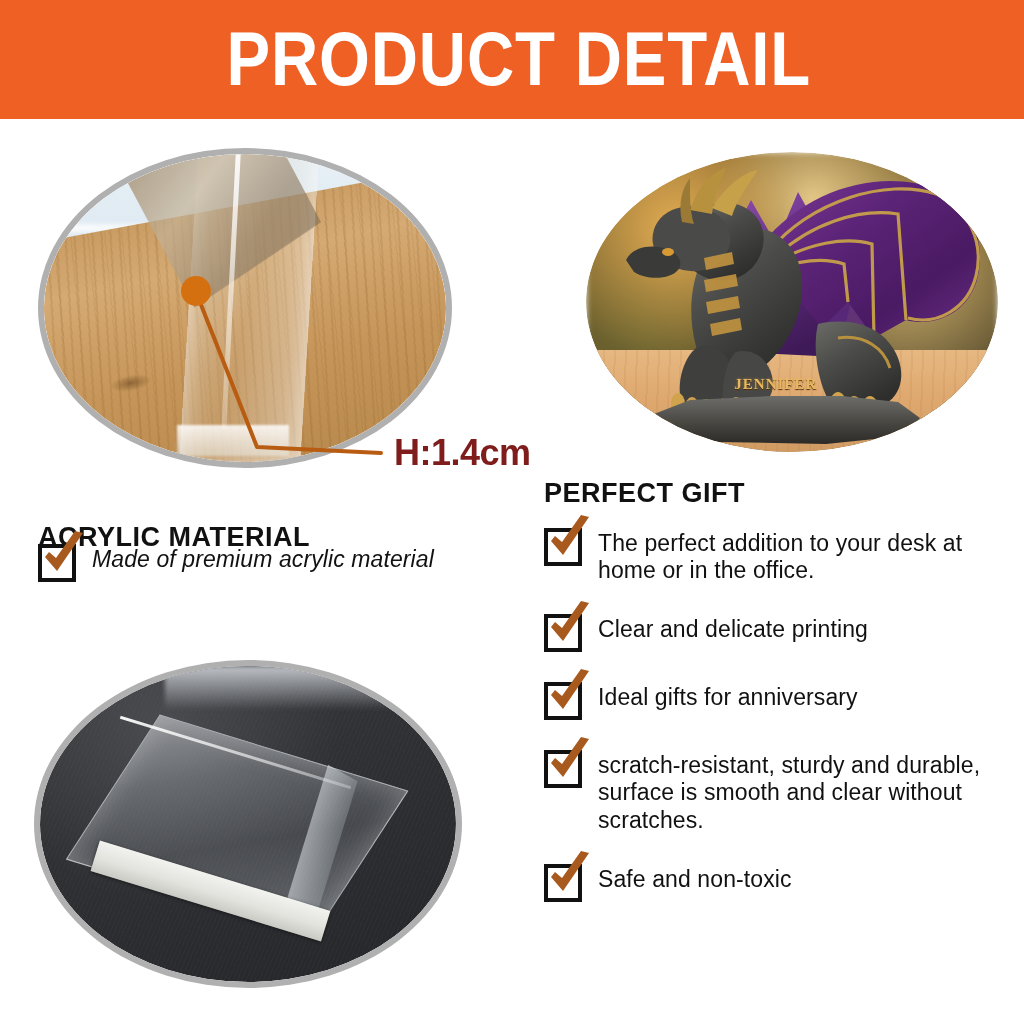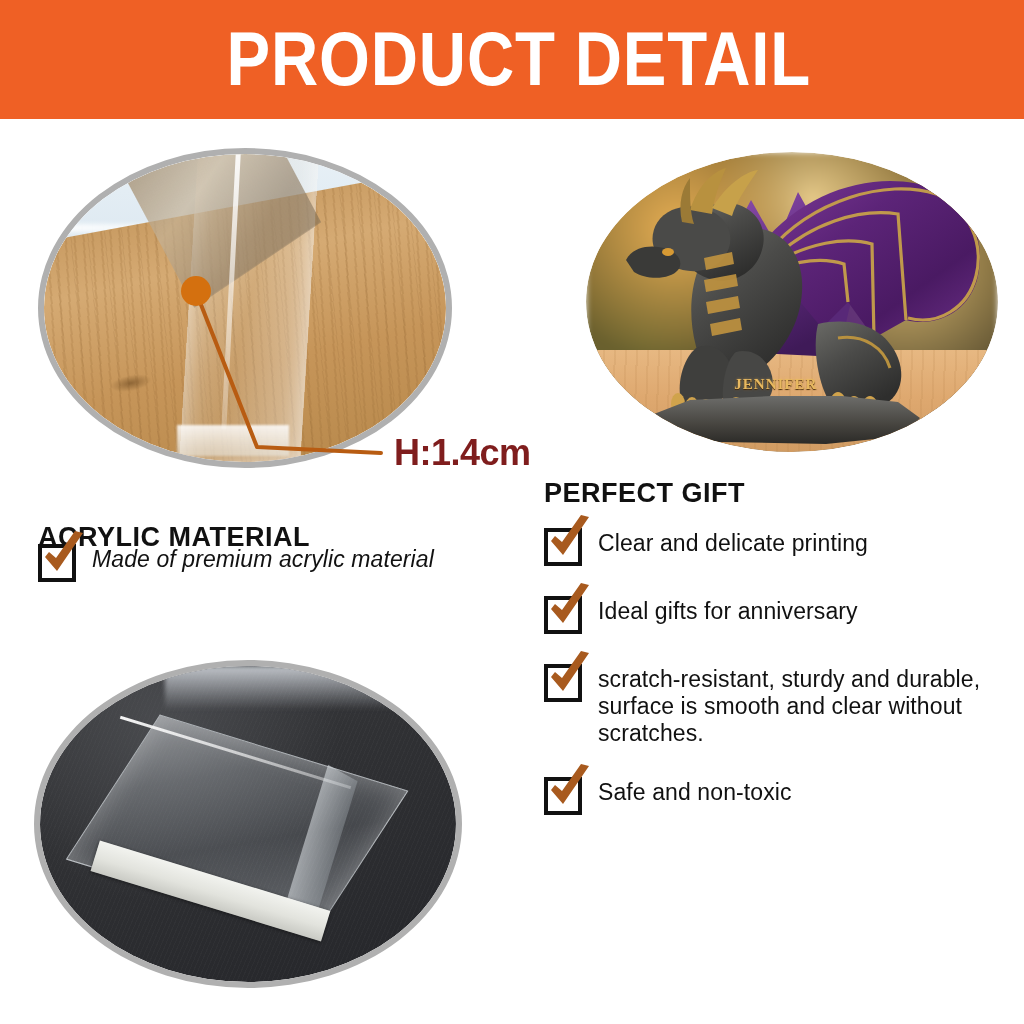--- a/index.html
+++ b/index.html
@@ -452,50 +452,58 @@
       </svg>
     </div>
     <div class="feature-text">Made of premium acrylic material</div>
   </div>
 </div>
 
 <div class="section-heading" id="heading-gift">PERFECT GIFT</div>
 
 <div class="feature-list" id="list-gift">
 
-
   <div class="feature-item">
     <div class="checkbox">
       <svg class="tick" viewBox="0 0 52 48">
         <path d="M8 26 L20 40 L46 2 L38 0 L19 27 L12 21 Z" fill="#a85a1e"></path>
       </svg>
     </div>
-    <div class="feature-text">Clear and delicate printing</div>
+    <div class="feature-text">The perfect addition to your desk at home or in the office.</div>
   </div>
 
   <div class="feature-item">
     <div class="checkbox">
       <svg class="tick" viewBox="0 0 52 48">
         <path d="M8 26 L20 40 L46 2 L38 0 L19 27 L12 21 Z" fill="#a85a1e"></path>
       </svg>
     </div>
-    <div class="feature-text">Ideal gifts for anniversary</div>
+    <div class="feature-text">Clear and delicate printing</div>
   </div>
 
   <div class="feature-item">
     <div class="checkbox">
       <svg class="tick" viewBox="0 0 52 48">
         <path d="M8 26 L20 40 L46 2 L38 0 L19 27 L12 21 Z" fill="#a85a1e"></path>
       </svg>
     </div>
-    <div class="feature-text">scratch-resistant, sturdy and durable, surface is smooth and clear without scratches.</div>
+    <div class="feature-text">Ideal gifts for anniversary</div>
   </div>
 
   <div class="feature-item">
     <div class="checkbox">
       <svg class="tick" viewBox="0 0 52 48">
         <path d="M8 26 L20 40 L46 2 L38 0 L19 27 L12 21 Z" fill="#a85a1e"></path>
       </svg>
     </div>
+    <div class="feature-text">scratch-resistant, sturdy and durable, surface is smooth and clear without scratches.</div>
+  </div>
+
+  <div class="feature-item">
+    <div class="checkbox">
+      <svg class="tick" viewBox="0 0 52 48">
+        <path d="M8 26 L20 40 L46 2 L38 0 L19 27 L12 21 Z" fill="#a85a1e"></path>
+      </svg>
+    </div>
     <div class="feature-text">Safe and non-toxic</div>
   </div>
 
 </div>
 
 </body></html>

